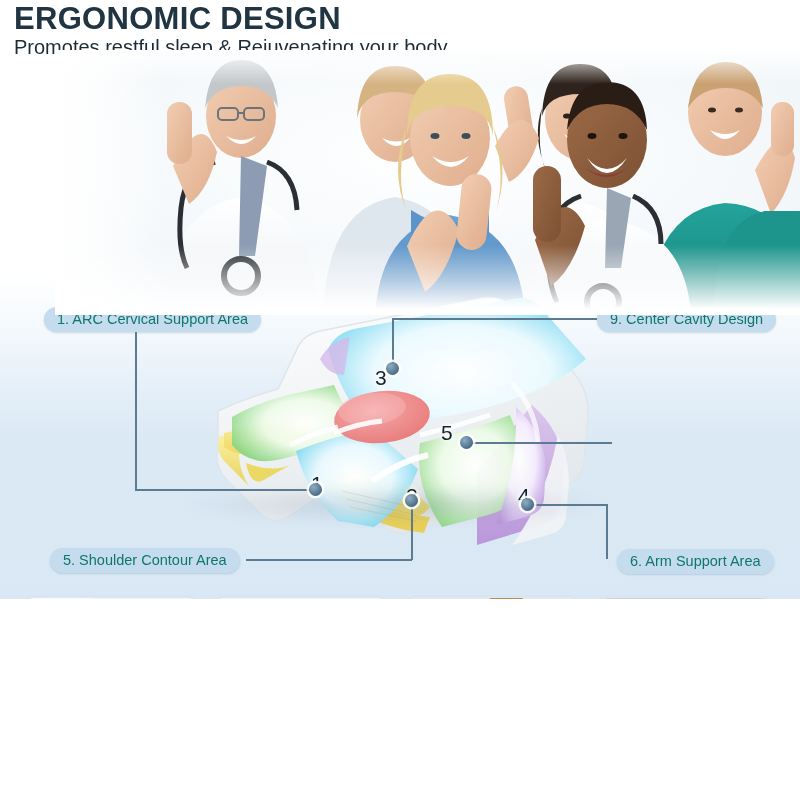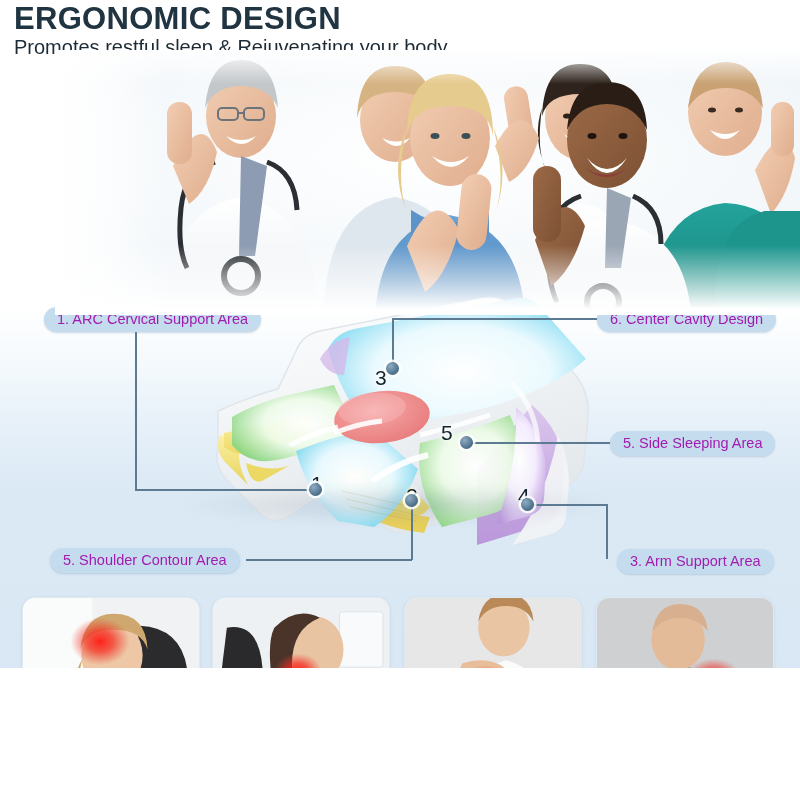--- a/index.html
+++ b/index.html
@@ -4,21 +4,21 @@
 <style>
   * { margin:0; padding:0; box-sizing:border-box; }
   html, body { width:800px; height:800px; }
   body {
     font-family: "Liberation Sans", sans-serif;
     background:#ffffff;
     overflow:hidden;
     position:relative;
   }
   #page {
-    position:absolute; inset:0; width:800px; height:668px;
+    position:absolute; inset:0; width:800px; height:599px;
     background: linear-gradient(to bottom,
        #ffffff 0%, #ffffff 46%, #f2f8fc 56%,
        #e3eef8 66%, #dbe9f4 74%, #d9e8f4 100%);
     overflow:hidden;
     text-align:right;
   }
 
   
   .title {
     position:absolute; left:14px; top:1px;
@@ -59,21 +59,21 @@
     filter: blur(5px);
   }
 
   
   .callout {
     position:absolute;
     background:#c5dcee;
     border-radius:13px;
     padding:4px 13px 5px;
     font-size:14.5px;
-    color:#a21caf;
+    color:#0f766e;
     white-space:nowrap;
     box-shadow:0 1px 2px rgba(120,150,175,.35);
   }
   .lead { position:absolute; background:#5c7a91; }
   .lead.h { height:1.6px; }
   .lead.v { width:1.6px; }
   .marknum {
     position:absolute; font-size:21px; color:#14222d;
     font-family:"Liberation Sans", sans-serif;
     text-shadow: 0 0 6px #fff, 0 0 10px #fff, 0 0 3px #fff;
@@ -323,23 +323,22 @@
   <div class="lead h" style="left:392px; top:318px; width:206px;"></div>
   <div class="lead v" style="left:392px; top:318px; height:52px;"></div>
 
   <div class="lead h" style="left:527px; top:504px; width:80px;"></div>
   <div class="lead v" style="left:606px; top:504px; height:55px;"></div>
 
   <div class="lead h" style="left:466px; top:442px; width:146px;"></div>
 
   <div class="callout" style="left:44px; top:307px;">1. ARC Cervical Support Area</div>
   <div class="callout" style="left:50px; top:548px;">5. Shoulder Contour Area</div>
-  <div class="callout" style="left:597px; top:307px;">6. Center Cavity Design</div>
-  <div class="callout" style="left:617px; top:549px;">3. Arm Support Area</div>
-  <div class="callout" style="left:610px; top:431px;">5. Side Sleeping Area</div>
+  <div class="callout" style="left:597px; top:307px;">9. Center Cavity Design</div>
+  <div class="callout" style="left:617px; top:549px;">6. Arm Support Area</div>
 
   <div class="marknum" style="left:311px; top:472px;">1</div>
   <div class="markdot" style="left:309px; top:483px;"></div>
 
   <div class="marknum" style="left:406px; top:484px;">2</div>
   <div class="markdot" style="left:405px; top:494px;"></div>
 
   <div class="marknum" style="left:375px; top:366px;">3</div>
   <div class="markdot" style="left:386px; top:362px;"></div>
 

